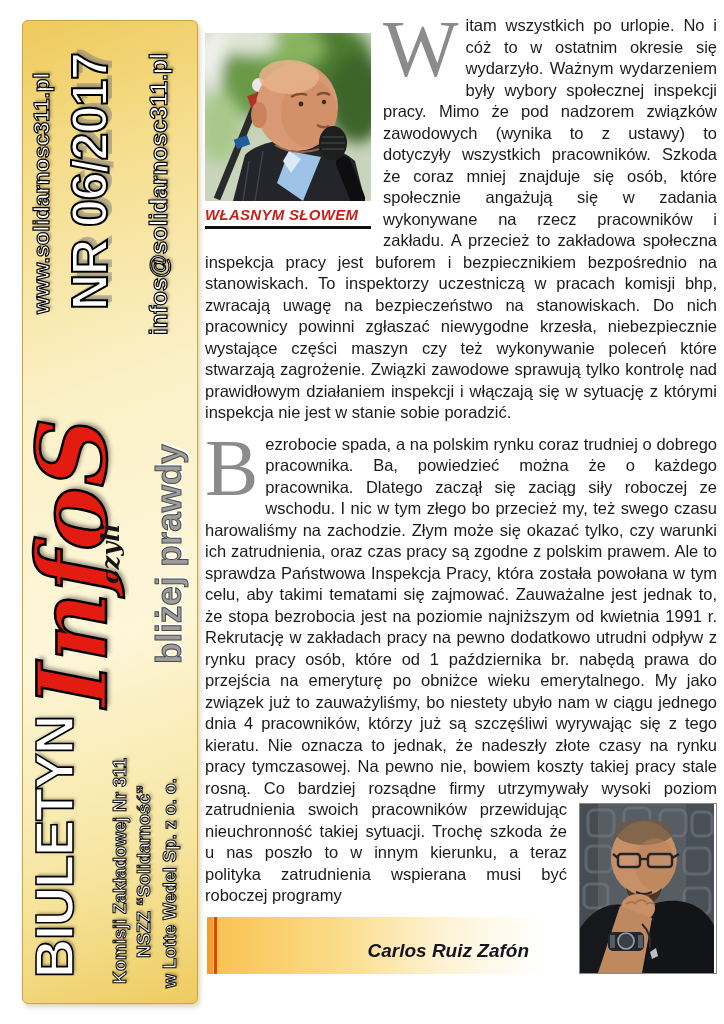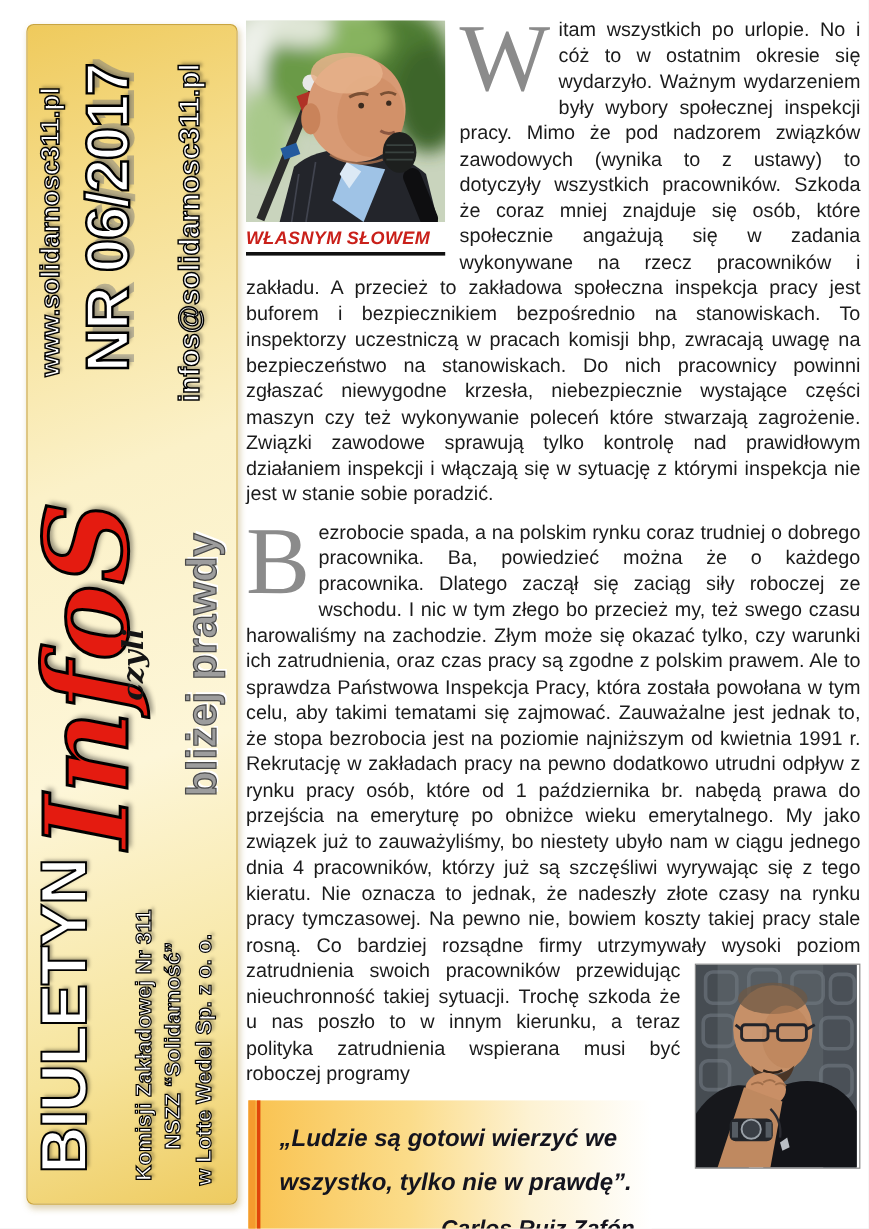--- a/index.html
+++ b/index.html
@@ -31,21 +31,21 @@
   .sb-org1  {left:88px; top:724px;height:252px;width:24px;font-size:18px;-webkit-text-stroke:1px #000;}
   .sb-org2  {left:112px;top:724px;height:252px;width:24px;font-size:18px;-webkit-text-stroke:1px #000;}
   .sb-org3  {left:138px;top:744px;height:236px;width:24px;font-size:18px;-webkit-text-stroke:1px #000;}
 
   
   .content{position:absolute;left:205px;top:15px;width:512px;}
   .content p{margin:0 0 10px 0;font-size:16.5px;line-height:21.5px;text-align:justify;}
   .dropcap{float:left;font-family:"Liberation Serif",serif;font-size:80px;line-height:62px;
            color:#8b8b8b;margin:3px 7px 0 0;font-weight:normal;}
 
-  .photo1wrap{float:left;width:166px;margin:2px 12px 4px 0;}
+  .photo1wrap{float:left;width:166px;margin:18px 12px 4px 0;}
   .photo1wrap svg{display:block;}
   .photo-caption{font-size:15px;font-weight:bold;font-style:italic;color:#c9201a;
                  margin-top:5px;letter-spacing:.3px;}
   .caption-rule{border-bottom:3px solid #101010;margin-top:3px;width:100%;}
 
   .photo2wrap{float:right;width:136px;margin:4px 0 6px 12px;border:1px solid #8a8a8a;}
   .photo2wrap svg{display:block;}
 
   .quotebox{position:relative;width:336px;box-sizing:border-box;margin:10px 0 12px 2px;
             padding:14px 14px 12px 26px;
@@ -169,18 +169,17 @@
           </g>
           <path d="M62,120 q10,10 8,24" stroke="#2a2b31" stroke-width="2" fill="none"></path>
           <polygon points="70,148 76,144 78,152 72,155" fill="#b9bec4"></polygon>
         </g>
       </svg>
         </span><span>zatrudnienia swoich pracowników przewidując nieuchronność takiej sytuacji. Trochę szkoda że u nas poszło to w innym kierunku, a teraz polityka zatrudnienia wspierana musi być roboczej programy</span></p>
 
     <div class="quotebox">
       <div class="stripe-a"></div>
       <div class="stripe-b"></div>
-      <div class="quote-text">„Ludzie są gotowi wierzyć we wszystko, tylko nie w prawdę”.</div>
       <div class="quote-author">Carlos Ruiz Zafón</div>
     </div>
 
   </div>
 </div>
 
 </body></html>

